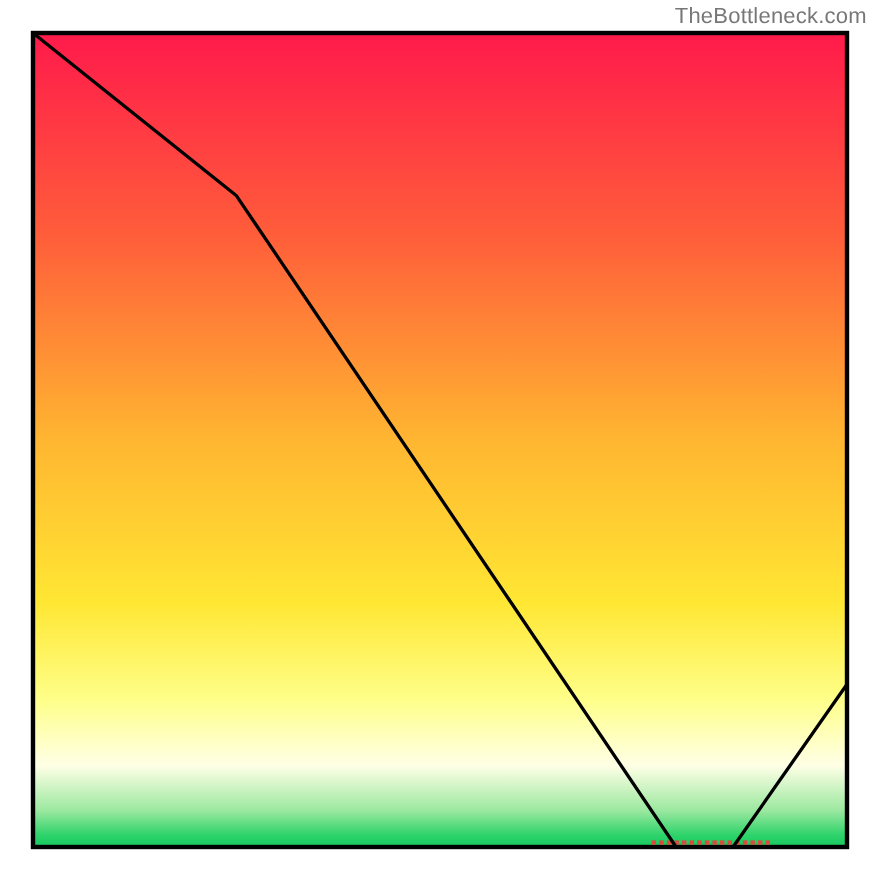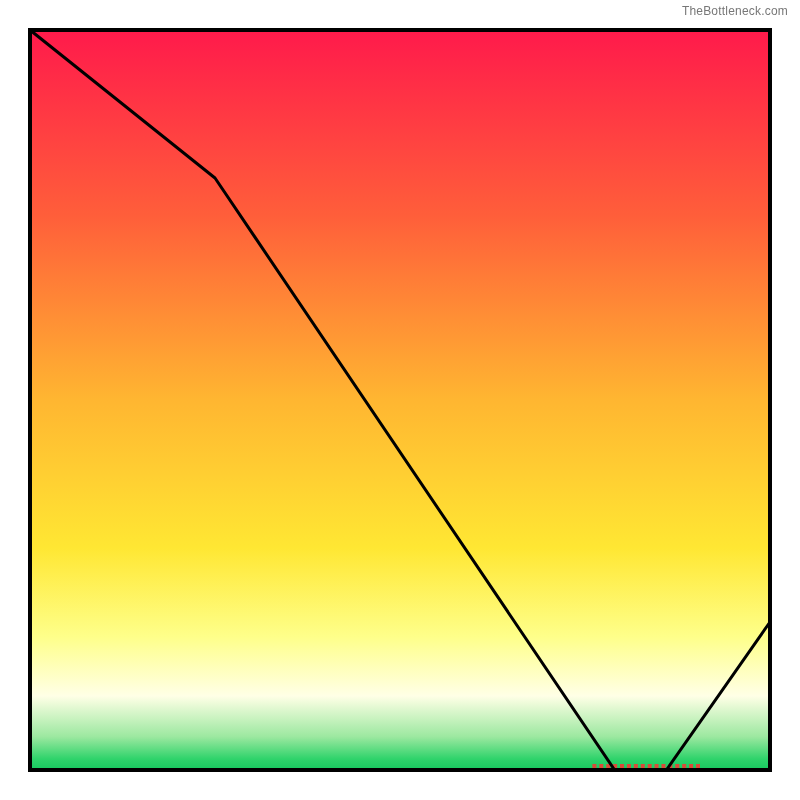--- a/index.html
+++ b/index.html
@@ -13,21 +13,21 @@
   .wrap {
     position: relative;
     width: 800px;
     height: 800px;
   }
   .attrib {
     position: absolute;
     top: 4px;
     right: 12px;
     font-family: Arial, Helvetica, sans-serif;
-    font-size: 12px;
+    font-size: 20px;
     color: #777;
     letter-spacing: 0.2px;
     user-select: none;
   }
   svg {
     display: block;
   }
 </style>
 </head>
 <body>

